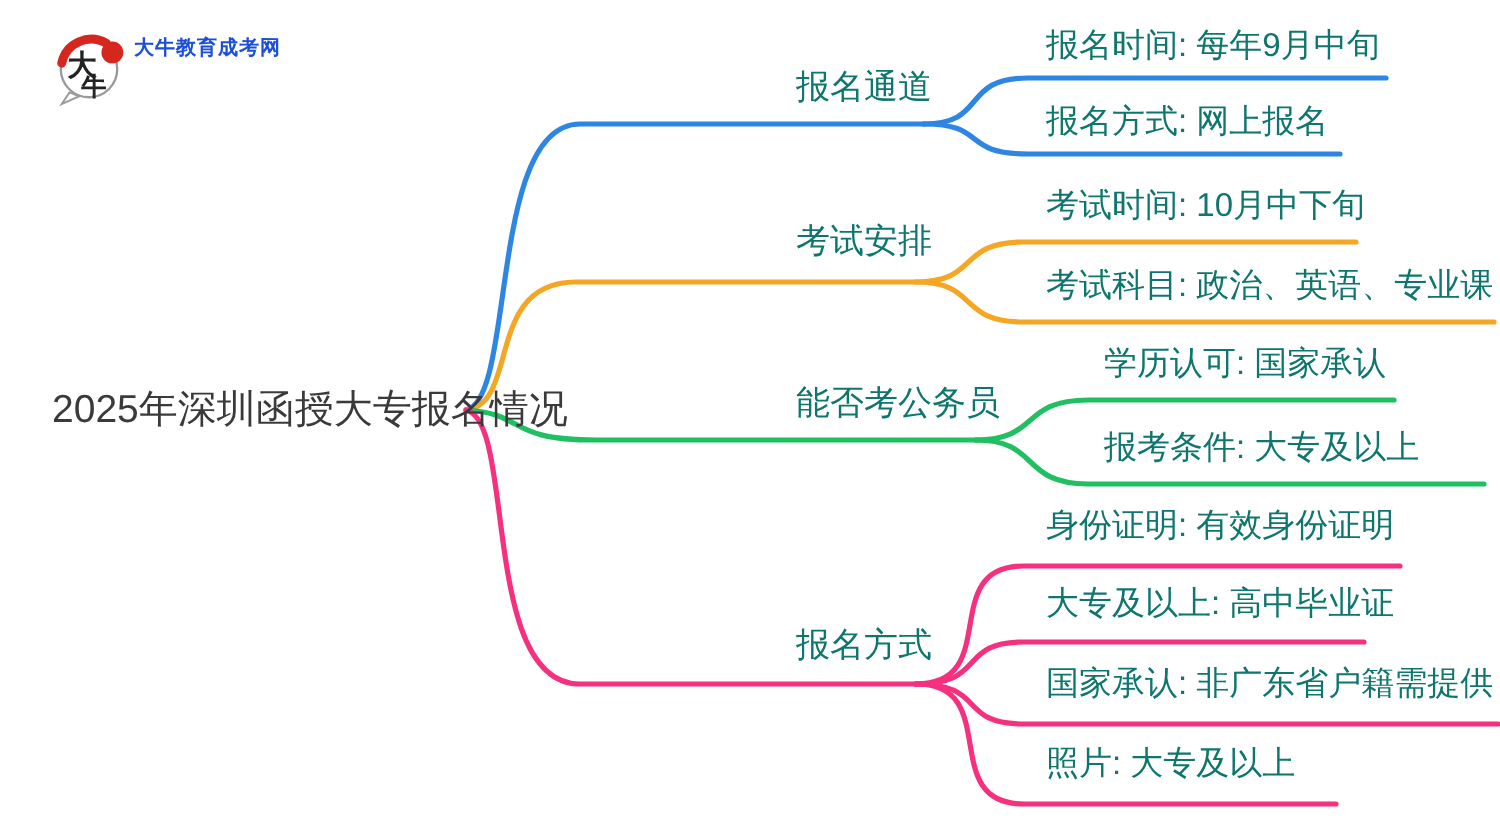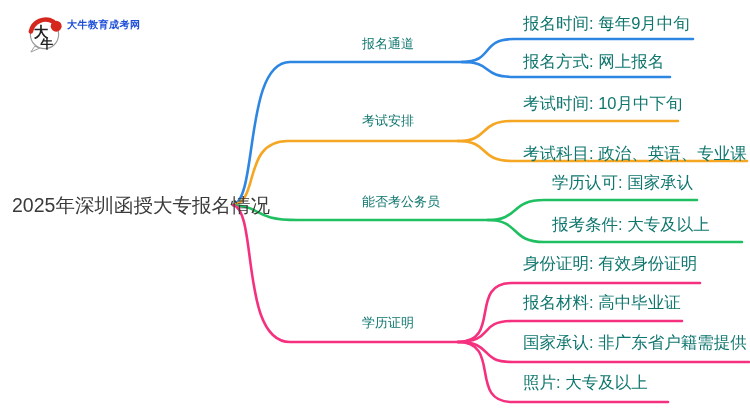--- a/index.html
+++ b/index.html
@@ -3,21 +3,21 @@
 <meta charset="utf-8">
 <style>
   html,body{margin:0;padding:0;}
   body{
     width:750px;height:410px;background:#ffffff;position:relative;overflow:hidden;
     font-family:"Liberation Sans", sans-serif;
   }
   #canvas-svg{position:absolute;left:0;top:0;}
   .node-label{position:absolute;white-space:nowrap;color:#0f766e;line-height:20px;}
   .root-label{font-size:19.5px;line-height:24px;color:#3a3a3a;}
-  .topic-label{font-size:13px;}
+  .topic-label{font-size:17px;margin-left:36px;}
   .child-label{font-size:16.5px;}
   .logo{position:absolute;left:26px;top:16px;display:flex;align-items:flex-start;}
   .logo-icon{width:37px;height:37px;}
   .logo-text{margin-left:4px;}
   .logo-title{font-size:10px;font-weight:bold;color:#1d4ed8;line-height:17px;letter-spacing:0.5px;}
   .logo-subtitle{font-size:12.5px;font-weight:bold;color:#1a8c3f;line-height:14px;}
 </style>
 </head>
 <body>
 
@@ -51,32 +51,32 @@
     <path d="M5,16 A15.5,15.5 0 0 1 28,5.8" fill="none" stroke-width="4.6" stroke-linecap="round" stroke="#d6271f"></path>
     <circle cx="31" cy="10.5" r="5.6" fill="#d6271f"></circle>
     <text x="8" y="22" font-size="15" font-weight="bold" fill="#222222">大</text>
     <text x="15" y="32.5" font-size="13" font-weight="bold" fill="#222222">牛</text>
   </svg>
   <div class="logo-text">
     <div class="logo-title">大牛教育成考网</div>
   </div>
 </div>
 
-<div class="node-label root-label" style="left:12px;top:193px;">2025年深圳函授大专报名情况</div>
+<div class="node-label root-label" style="left:26px;top:193px;">2025年深圳函授大专报名情况</div>
 
 <div class="node-label topic-label" style="left:362px;top:34px;">报名通道</div>
 <div class="node-label topic-label" style="left:362px;top:111px;">考试安排</div>
 <div class="node-label topic-label" style="left:362px;top:192px;">能否考公务员</div>
-<div class="node-label topic-label" style="left:362px;top:313px;">学历证明</div>
+<div class="node-label topic-label" style="left:362px;top:313px;">报名方式</div>
 
 <div class="node-label child-label" style="left:523px;top:13px;">报名时间: 每年9月中旬</div>
 <div class="node-label child-label" style="left:523px;top:51px;">报名方式: 网上报名</div>
 
 <div class="node-label child-label" style="left:523px;top:93px;">考试时间: 10月中下旬</div>
-<div class="node-label child-label" style="left:523px;top:143px;">考试科目: 政治、英语、专业课</div>
+<div class="node-label child-label" style="left:523px;top:133px;">考试科目: 政治、英语、专业课</div>
 
 <div class="node-label child-label" style="left:552px;top:172px;">学历认可: 国家承认</div>
 <div class="node-label child-label" style="left:552px;top:214px;">报考条件: 大专及以上</div>
 
 <div class="node-label child-label" style="left:523px;top:253px;">身份证明: 有效身份证明</div>
-<div class="node-label child-label" style="left:523px;top:292px;">报名材料: 高中毕业证</div>
+<div class="node-label child-label" style="left:523px;top:292px;">大专及以上: 高中毕业证</div>
 <div class="node-label child-label" style="left:523px;top:332px;">国家承认: 非广东省户籍需提供</div>
 <div class="node-label child-label" style="left:523px;top:372px;">照片: 大专及以上</div>
 
 </body></html>

